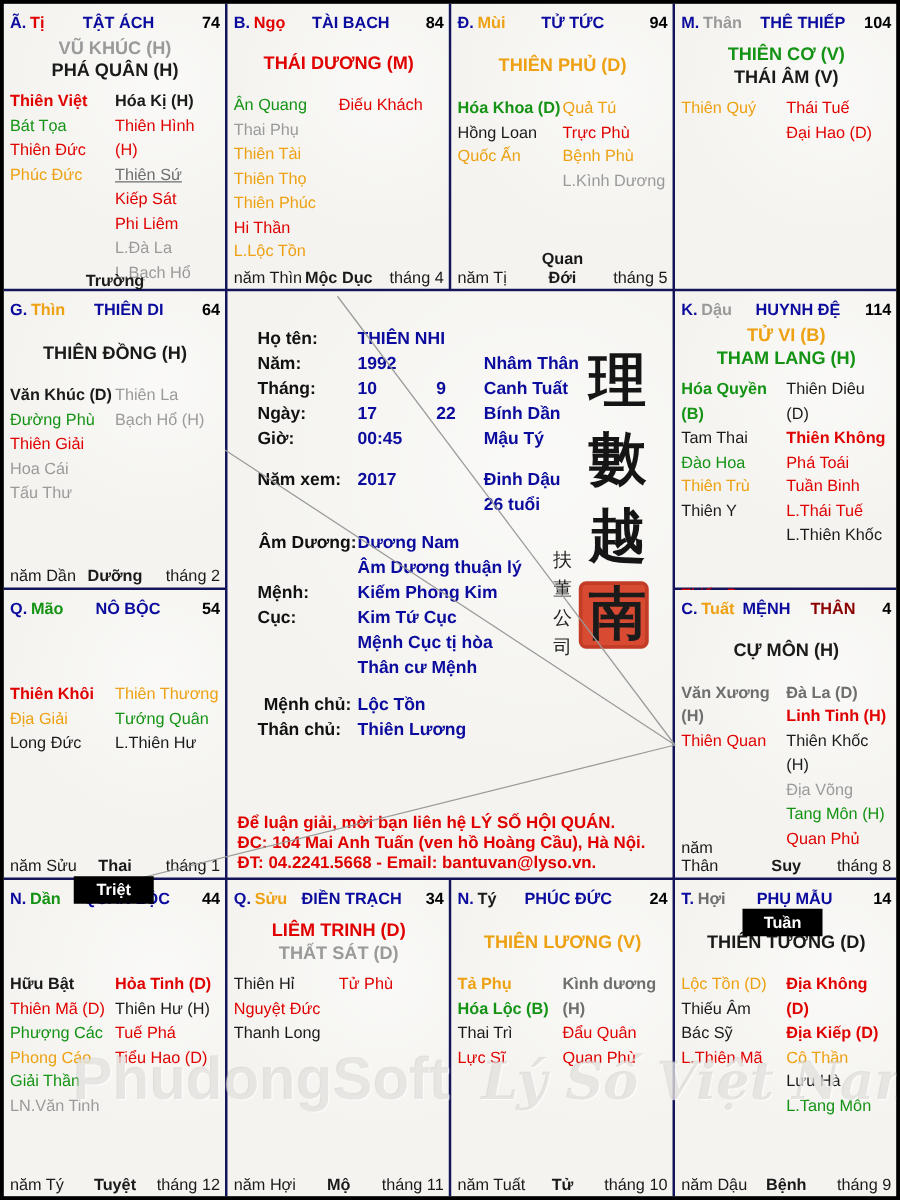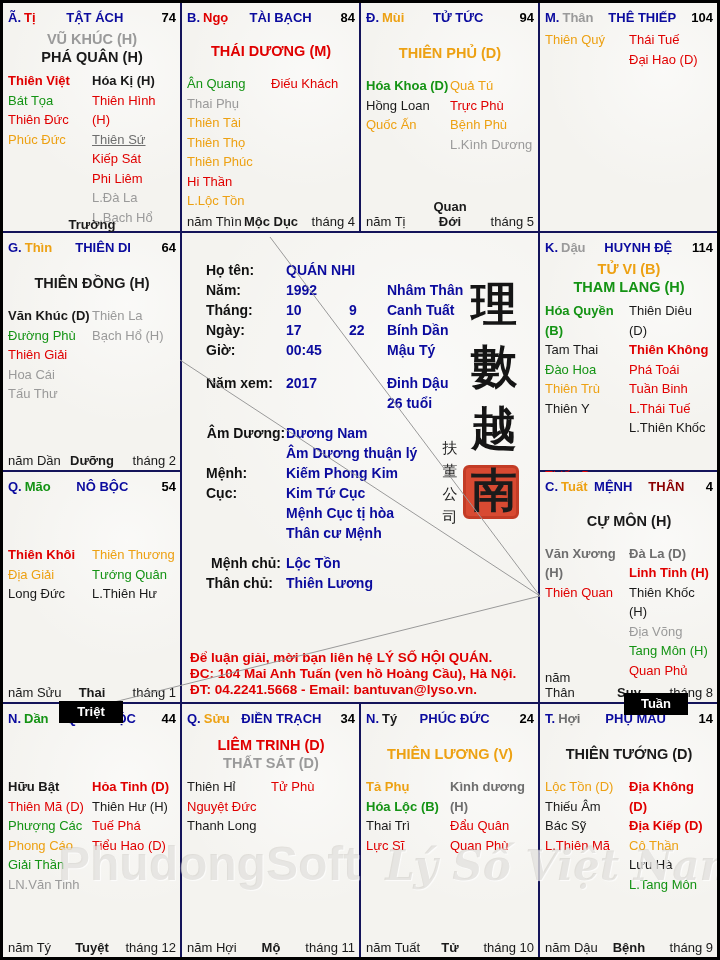--- a/index.html
+++ b/index.html
@@ -63,21 +63,21 @@
         background:
           repeating-linear-gradient(0deg, rgba(150,22,10,.5) 0 3px, rgba(0,0,0,0) 3px 8px),
           repeating-linear-gradient(90deg, rgba(150,22,10,.5) 0 3px, rgba(0,0,0,0) 3px 8px),
           #d6означ;
         background-color:#d63c22;border:3px solid #bf2d15;box-sizing:border-box;opacity:.92;z-index:2;}
   #calligraphy .big.overseal{position:relative;z-index:3;color:#1b1b1b;}
 
   .badge{position:absolute;width:64px;height:22px;line-height:22px;background:#000;color:#fff;
          font-weight:bold;font-size:13px;text-align:center;z-index:6;}
   #badge-triet{left:56px;top:698px;}
-  #badge-tuan{left:591px;top:690px;margin-left:30px;}
+  #badge-tuan{left:591px;top:724px;}
 
   #lines{position:absolute;left:0;top:0;width:714px;height:954px;pointer-events:none;z-index:4;}
 
   #watermark{position:absolute;left:55px;top:833px;z-index:5;pointer-events:none;white-space:nowrap;
              font-size:48px;font-weight:bold;color:rgba(120,112,100,.16);
              text-shadow:1px 1px 1px rgba(255,255,255,.75);}
   #watermark .wm2{font-style:italic;font-family:"DejaVu Serif",serif;margin-left:26px;font-size:42px;}
 </style>
 </head>
 <body>
@@ -186,20 +186,24 @@
       </div>
     <div class="cell" id="cell-3">
         <div class="hdr">
           <span class="stem">M.</span>
           <span class="branch" style="color: rgb(154, 154, 154);">Thân</span>
           <div class="palace">
             <span>THÊ THIẾP</span>
           </div>
           <span class="num">104</span>
         </div>
+        <div class="mains">
+          <div style="color: rgb(20, 147, 20);">THIÊN CƠ (V)</div>
+          <div style="color: rgb(26, 26, 26);">THÁI ÂM (V)</div>
+        </div>
         <div class="stars">
           <div class="colL">
             <div style="color: rgb(237, 161, 19);">Thiên Quý</div>
           </div>
           <div class="colR">
             <div style="color: rgb(224, 0, 0);">Thái Tuế</div>
             <div style="color: rgb(224, 0, 0);">Đại Hao (D)</div>
           </div>
         </div>
       </div>
@@ -231,21 +235,21 @@
         <div class="foot">
           <span class="fy">năm Dần</span>
           <span class="fs">Dưỡng</span>
           <span class="fm">tháng 2</span>
         </div>
       </div>
 
     <div class="cell" id="center">
       <div class="irow">
           <span class="lbl">Họ tên:</span>
-          <span class="v1 wide">QUÁN NHI</span>
+          <span class="v1 wide">THIÊN NHI</span>
         </div>
       <div class="irow">
           <span class="lbl">Năm:</span>
           <span class="v1">1992</span>
           <span class="v2"></span>
           <span class="pil">Nhâm Thân</span>
         </div>
       <div class="irow">
           <span class="lbl">Tháng:</span>
           <span class="v1">10</span>

